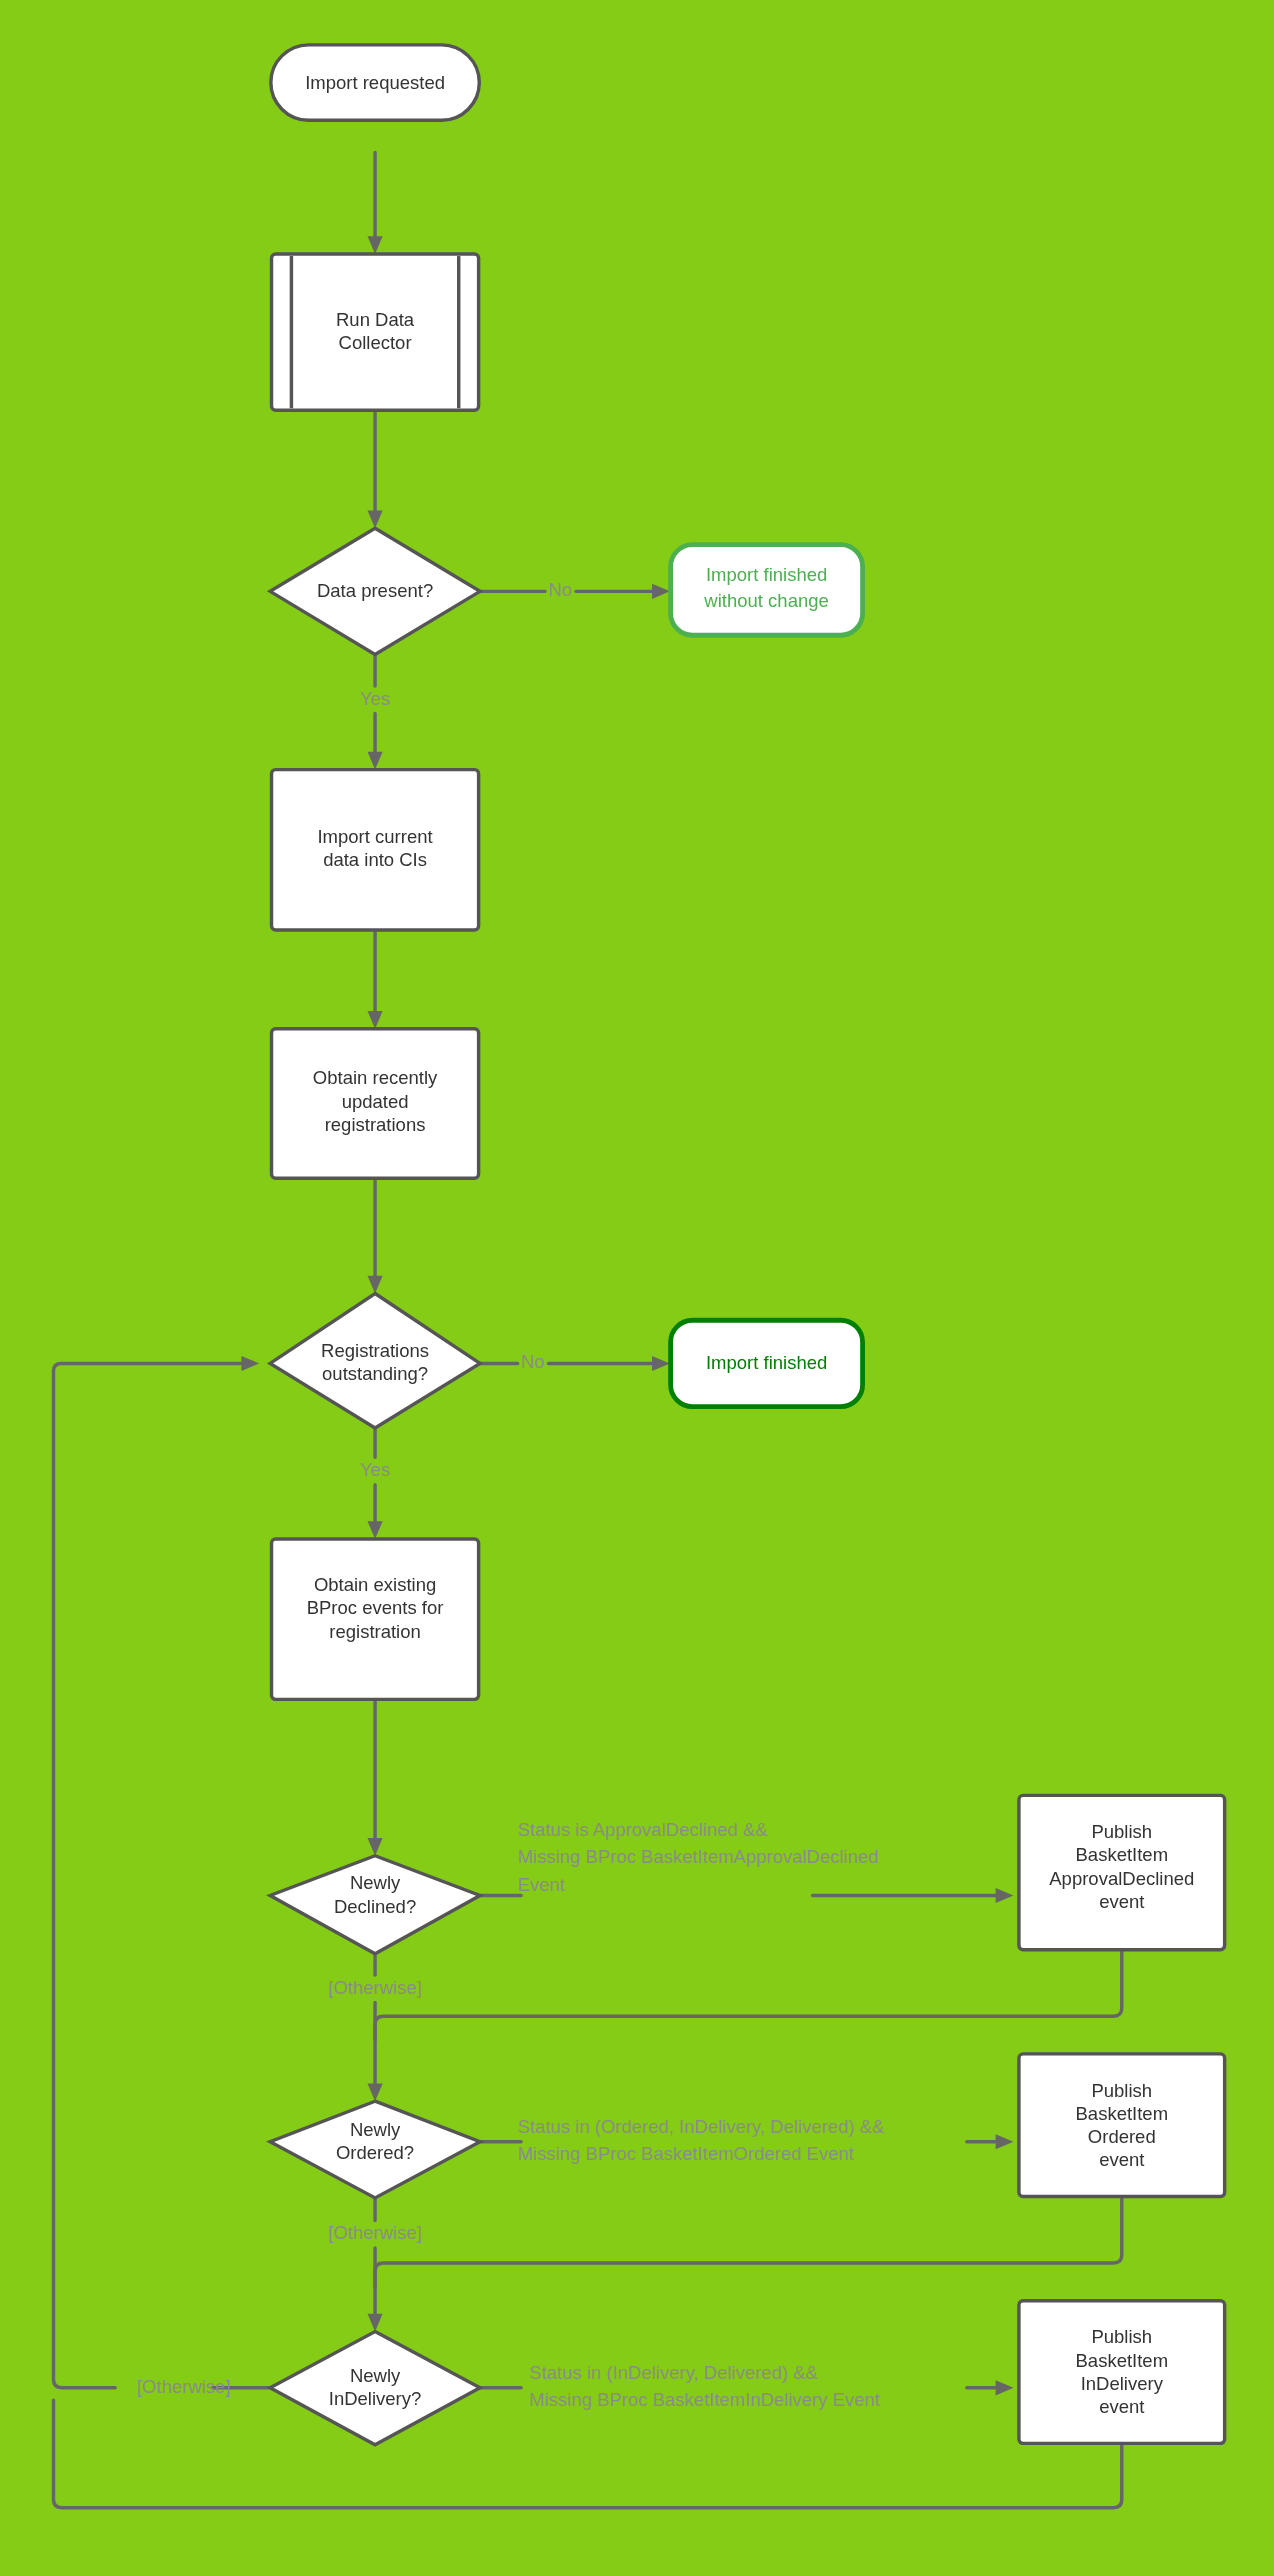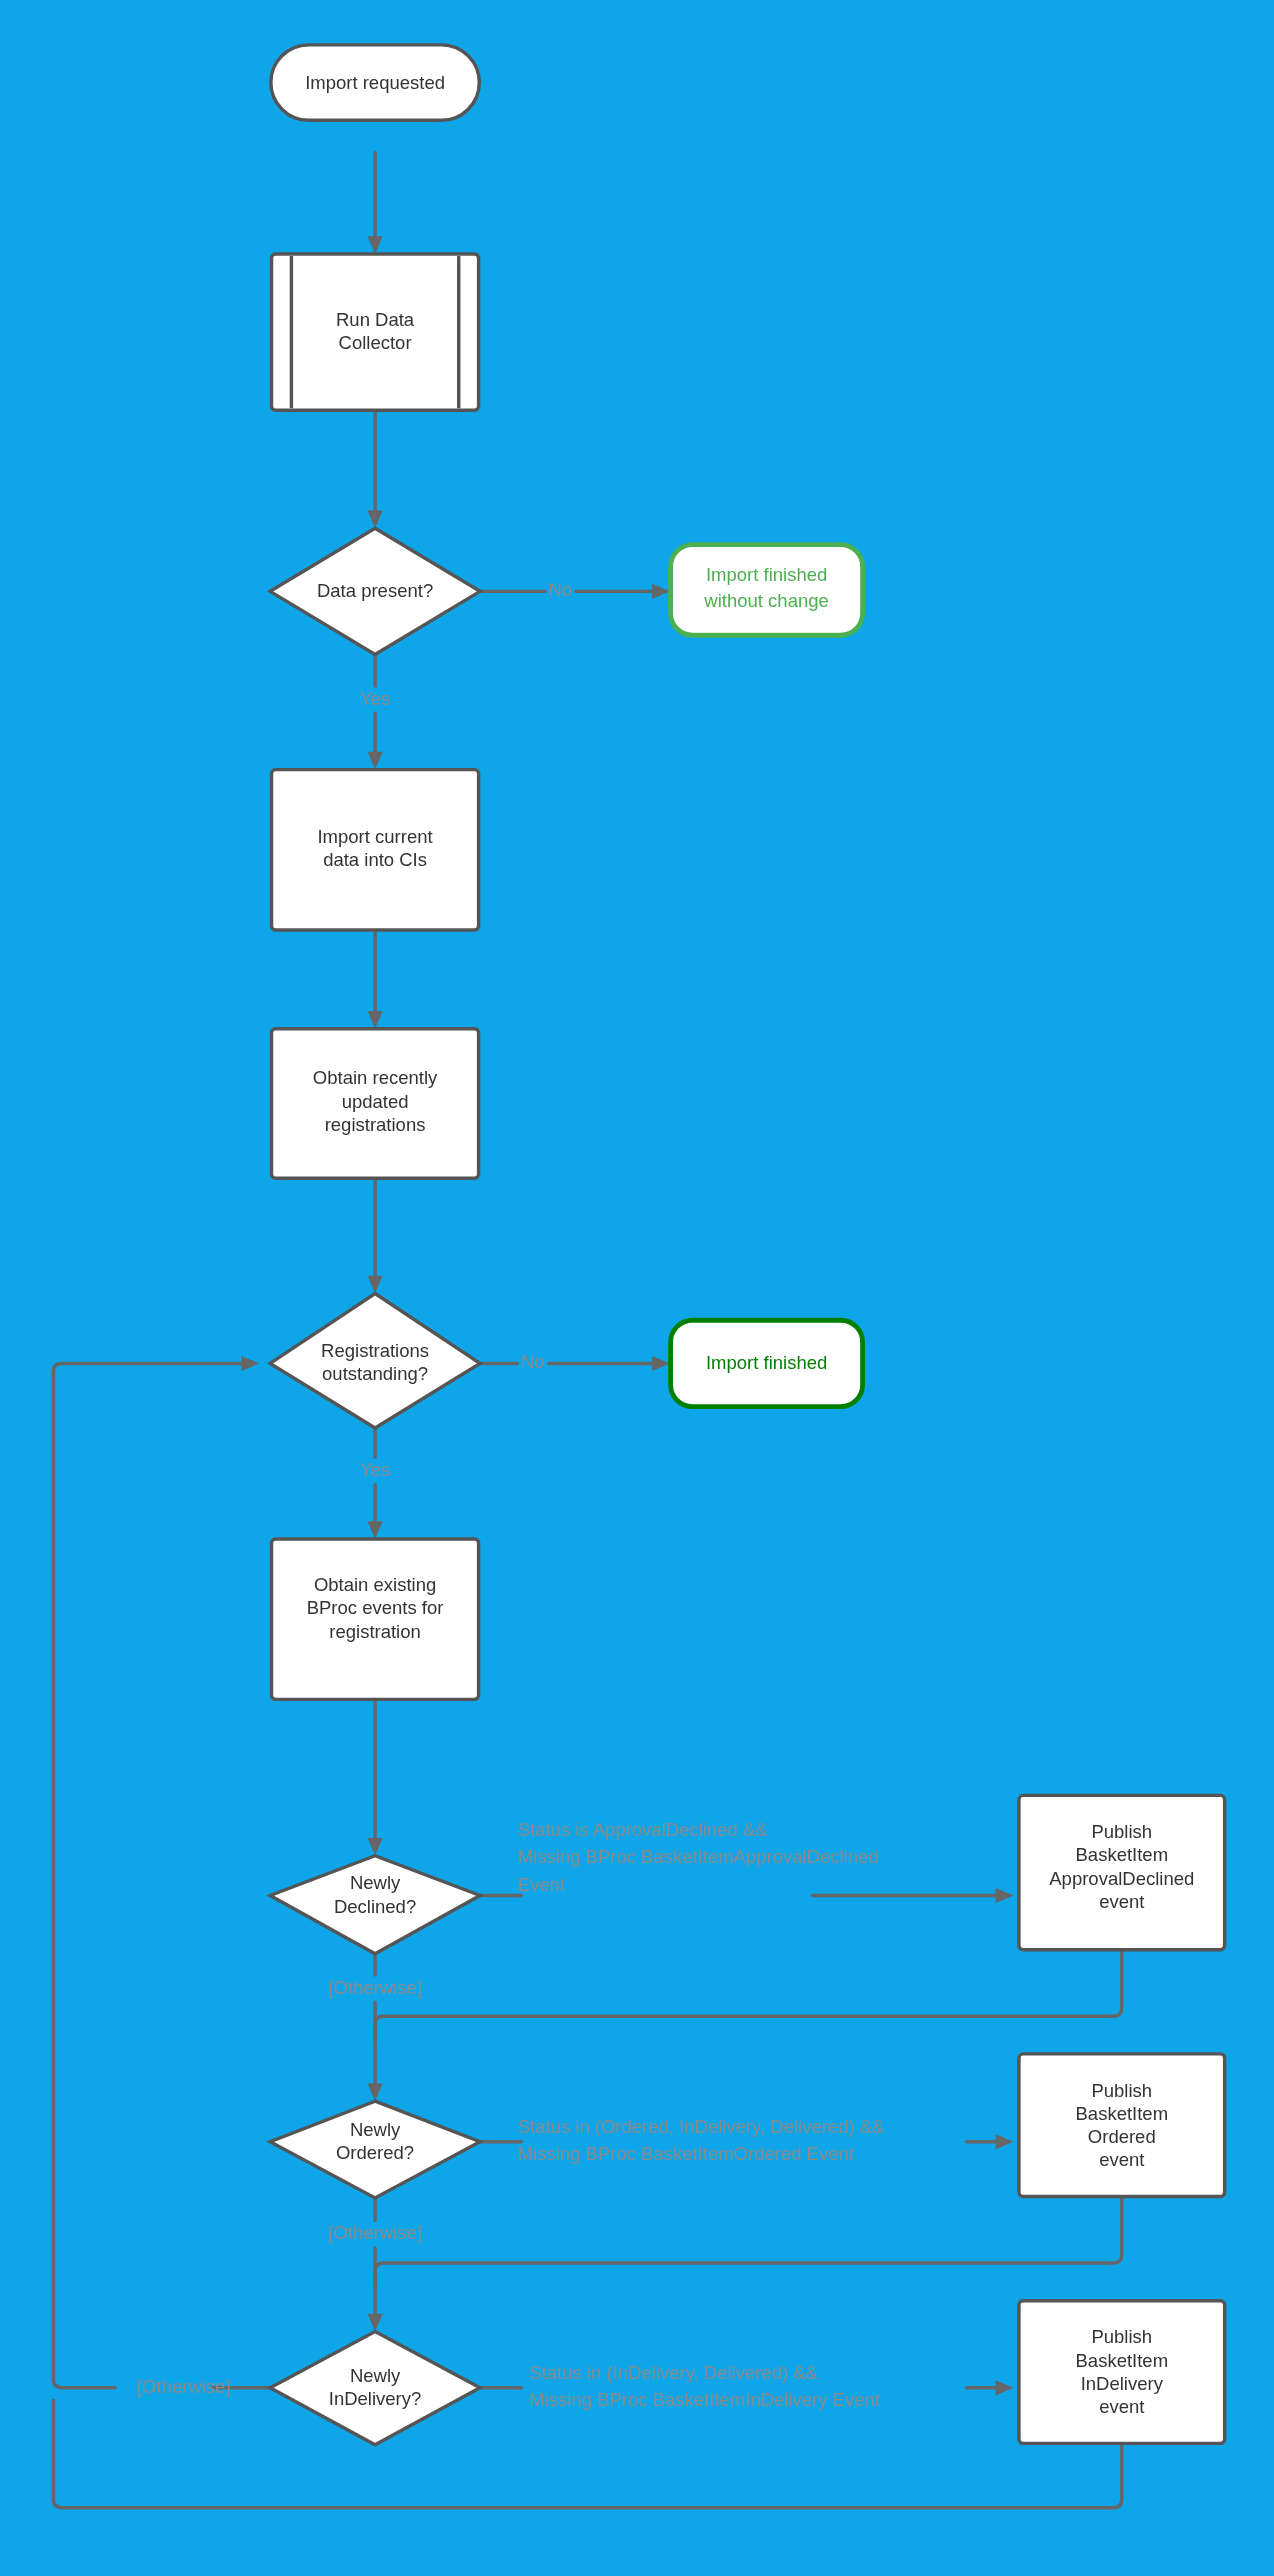--- a/index.html
+++ b/index.html
@@ -10,21 +10,21 @@
   body {
     width: 1274px;
     height: 2576px;
     overflow: hidden;
     font-family: "Liberation Sans", sans-serif;
   }
   #flow-root {
     position: relative;
     width: 1274px;
     height: 2576px;
-    background: #0ea5e9;
+    background: #84cc16;
   }
   svg#flow-svg {
     position: absolute;
     top: 0; left: 0;
     width: 1274px;
     height: 2576px;
     display: block;
   }
   .node-shape {
     fill: #ffffff;

